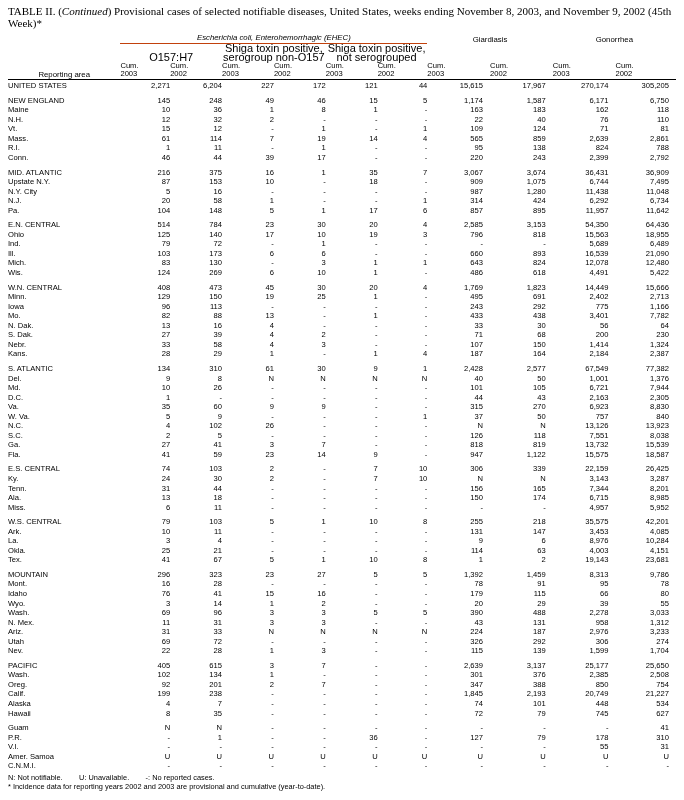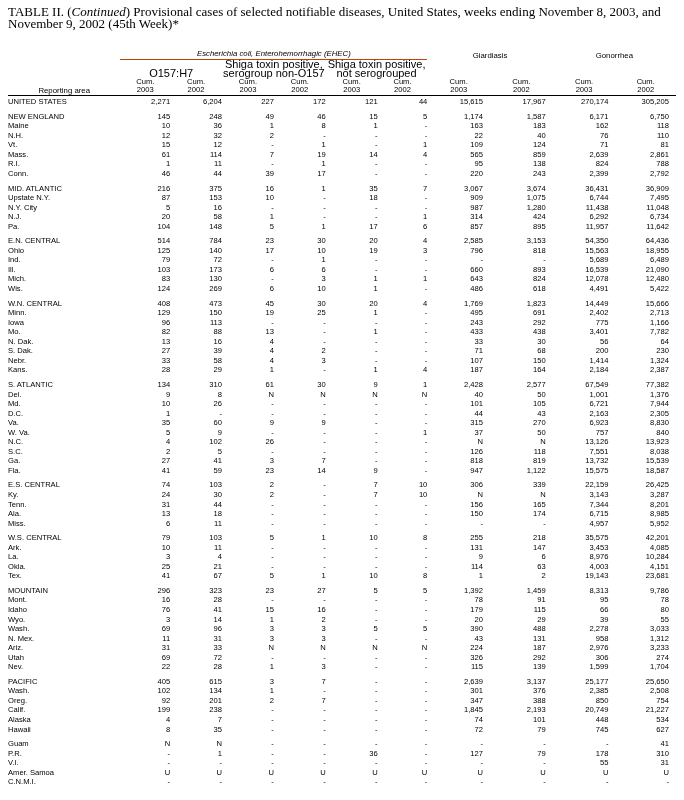--- a/index.html
+++ b/index.html
@@ -11,23 +11,23 @@
     width: 684px;
     font-family: "Liberation Serif", serif;
     color: #000000;
   }
   .page {
     width: 684px;
     box-sizing: border-box;
     padding: 6px 8px 4px 8px;
   }
   .title {
-    font-size: 13px;
+    font-size: 11px;
     line-height: 11.5px;
-    margin-bottom: 20px;
+    margin-bottom: 4px;
     font-family: "Liberation Serif", serif;
   }
   .title .ital { font-style: italic; }
   table.main {
     border-collapse: collapse;
     width: 668px;
     font-size: 7.6px;
     font-family: "Liberation Sans", sans-serif;
     table-layout: fixed;
   }
@@ -46,21 +46,21 @@
     text-align: center;
     font-size: 7.8px;
   }
   .grp-title.ital { font-style: italic; }
   .sub-title {
     text-align: center;
     font-size: 11px;
     line-height: 8.8px;
   }
   .colhdr {
-    text-align: center;
+    text-align: left;
     font-size: 7.6px;
     line-height: 8.8px;
     padding-bottom: 1px;
   }
   .bb { border-bottom: 1px solid #c2410c; }
   .rule-top td { border-top: 1px solid #000; height: 1px; font-size: 0; line-height: 0; }
   tr.data td {
     height: 9.55px;
     line-height: 9.55px;
     font-size: 7.6px;
@@ -1051,14 +1051,18 @@
           <td class="num">-</td>
           <td class="num">-</td>
           <td class="num wide">-</td>
           <td class="num wide">-</td>
           <td class="num wide">-</td>
           <td class="num wide">-</td>
         </tr>
       </tbody>
   </table>
 
+  <div class="footnotes">
+    <div class="fn-row">N: Not notifiable.        U: Unavailable.        -: No reported cases.</div>
+    <div class="fn-row">* Incidence data for reporting years 2002 and 2003 are provisional and cumulative (year-to-date).</div>
+  </div>
 
 </div>
 
 </body></html>

